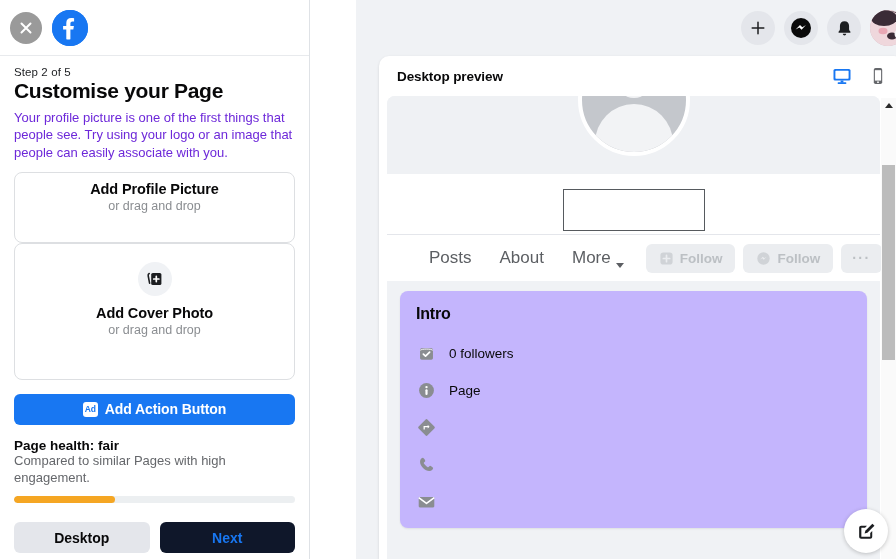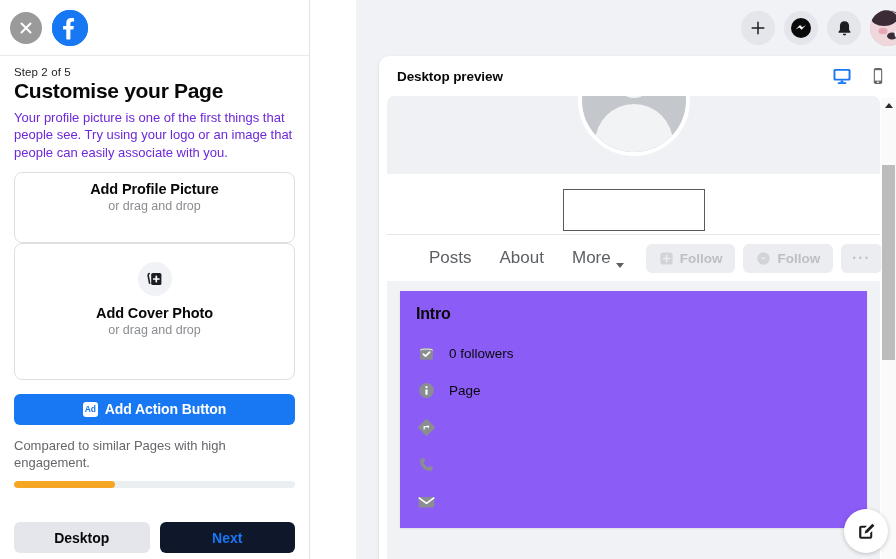--- a/index.html
+++ b/index.html
@@ -226,21 +226,21 @@
   .pill {
     height: 29px; border-radius: 6px; background: #ebedf0;
     display: flex; align-items: center; justify-content:center; gap: 6px;
     padding: 0 13px; font-size: 13.5px; color: #bcc0c4; font-weight: bold;
     margin-left: 8px; cursor: default; border:none;
   }
   .pill.small { padding: 0 11px; letter-spacing:1.5px; font-size:14px;}
 
   .intro-wrap { padding: 10px 13px 0 13px; }
   .intro-card {
-    background: #8b5cf6; border-radius: 0;
+    background: #c4b5fd; border-radius: 8px;
     padding: 14px 16px 8px 16px;
     box-shadow: 0 1px 2px rgba(0,0,0,.08);
     min-height: 220px;
   }
   .intro-title { font-size: 16px; font-weight: bold; color: #080809; margin-bottom: 12px; letter-spacing:-0.2px;}
   .intro-row {
     display: flex; align-items: center; gap: 13px;
     height: 37px;
   }
   .intro-row .ico { width: 20px; height: 20px; display:flex; align-items:center; justify-content:center; flex:0 0 20px;}
@@ -315,20 +315,21 @@
       </div>
 
       <button class="action-btn">
         <span class="ab-icon">
           <span>Ad</span>
         </span>
         <span>Add Action Button</span>
       </button>
 
       <div>
+        <div class="health-title">Page health: fair</div>
         <div class="health-sub">Compared to similar Pages with high engagement.</div>
         <div class="progress-track">
           <div class="progress-fill" id="healthFill" style="width: 36%;"></div>
         </div>
       </div>
     </div>
 
     <div class="lp-footer">
       <button class="nav-btn nav-prev">Desktop</button>
       <button class="nav-btn nav-next">Next</button>

